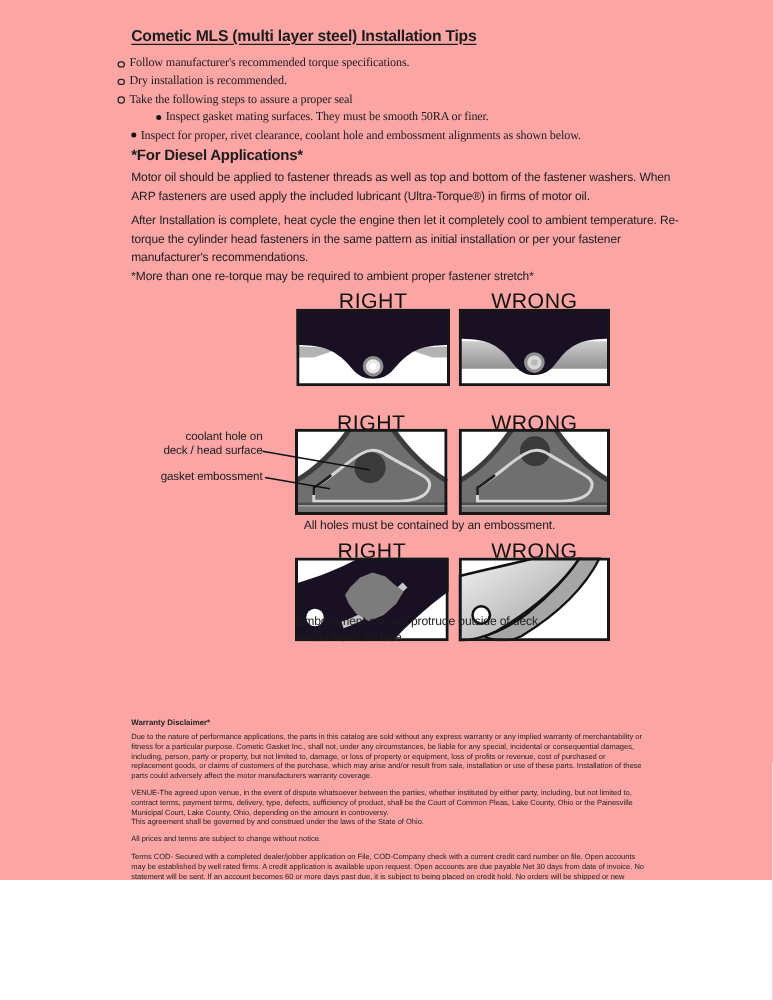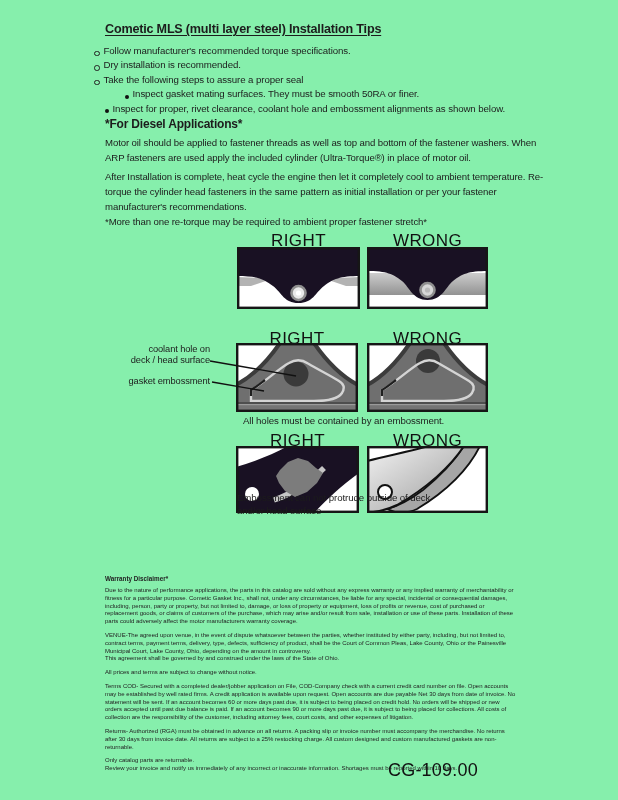--- a/index.html
+++ b/index.html
@@ -1,27 +1,27 @@
 <!DOCTYPE html>
 <html><head>
 <meta charset="utf-8">
 <style>
   html,body{margin:0;padding:0;background:#ffffff;}
   #page{
-    position:relative;width:618px;height:800px;background:#86efac;
+    position:relative;width:618px;height:704px;background:#fca5a5;
     font-family:"Liberation Sans", sans-serif;color:#1c1c1c;overflow:hidden;
   }
   .abs{position:absolute;}
   .title{
     font-size:12.6px;font-weight:700;letter-spacing:-0.2px;
     text-decoration:underline;text-underline-offset:2px;
   }
   .body-txt{font-size:9.7px;line-height:14.4px;letter-spacing:-0.1px;}
   .para{font-size:9.6px;line-height:15px;letter-spacing:-0.1px;}
-  .bullet-row{display:flex;align-items:center;}
+  .bullet-row{display:flex;align-items:flex-start;font-family:Liberation Serif, serif;}
   .o-dot{
     width:3.5px;height:3.5px;border:1px solid #222;border-radius:50%;
     margin:4.5px 4px 0 0;flex:0 0 auto;
   }
   .f-dot{
     width:4px;height:4px;background:#111;border-radius:50%;
     margin:4.5px 3.5px 0 0;flex:0 0 auto;
   }
   .sect-head{font-size:12px;font-weight:700;letter-spacing:-0.2px;}
   .d-label{font-size:17px;letter-spacing:0.4px;text-align:center;color:#111;}
@@ -58,21 +58,21 @@
       <span class="f-dot"></span>
       <span>Inspect gasket mating surfaces.  They must be smooth 50RA or finer.</span>
     </div>
     <div class="bullet-row body-txt" style="margin-left:11px;">
       <span class="f-dot"></span>
       <span>Inspect for proper, rivet clearance, coolant hole and embossment alignments as shown below.</span>
     </div>
   </div>
 
   <div class="abs sect-head" style="left:105px;top:117px;">*For Diesel Applications*</div>
-  <div class="abs para" style="left:105px;top:135px;width:446px;">Motor oil should be applied to fastener threads as well as top and bottom of the fastener washers. When ARP fasteners are used apply the included cylinder (Ultra-Torque®) in place of motor oil.</div>
+  <div class="abs para" style="left:105px;top:135px;width:446px;">Motor oil should be applied to fastener threads as well as top and bottom of the fastener washers. When ARP fasteners are used apply the included lubricant (Ultra-Torque®) in firms of motor oil.</div>
   <div class="abs para" style="left:105px;top:169px;width:446px;">After Installation is complete, heat cycle the engine then let it completely cool to ambient temperature. Re-torque the cylinder head fasteners in the same pattern as initial installation or per your fastener manufacturer's recommendations.</div>
   <div class="abs para" style="left:105px;top:214px;width:460px;">*More than one re-torque may be required to ambient proper fastener stretch*</div>
 
   <div class="abs d-label" style="left:237px;top:231px;width:123px;">RIGHT</div>
   <div class="abs d-label" style="left:367px;top:231px;width:121px;">WRONG</div>
 
   <div class="abs dbox" style="left:237px;top:247px;">
     <svg width="123" height="62" viewBox="0 0 123 62">
       <rect x="0" y="0" width="123" height="62" fill="#ffffff"></rect>
       <polygon points="0,30 36,31.5 14,39 0,39" fill="#b3b3b3"></polygon>

